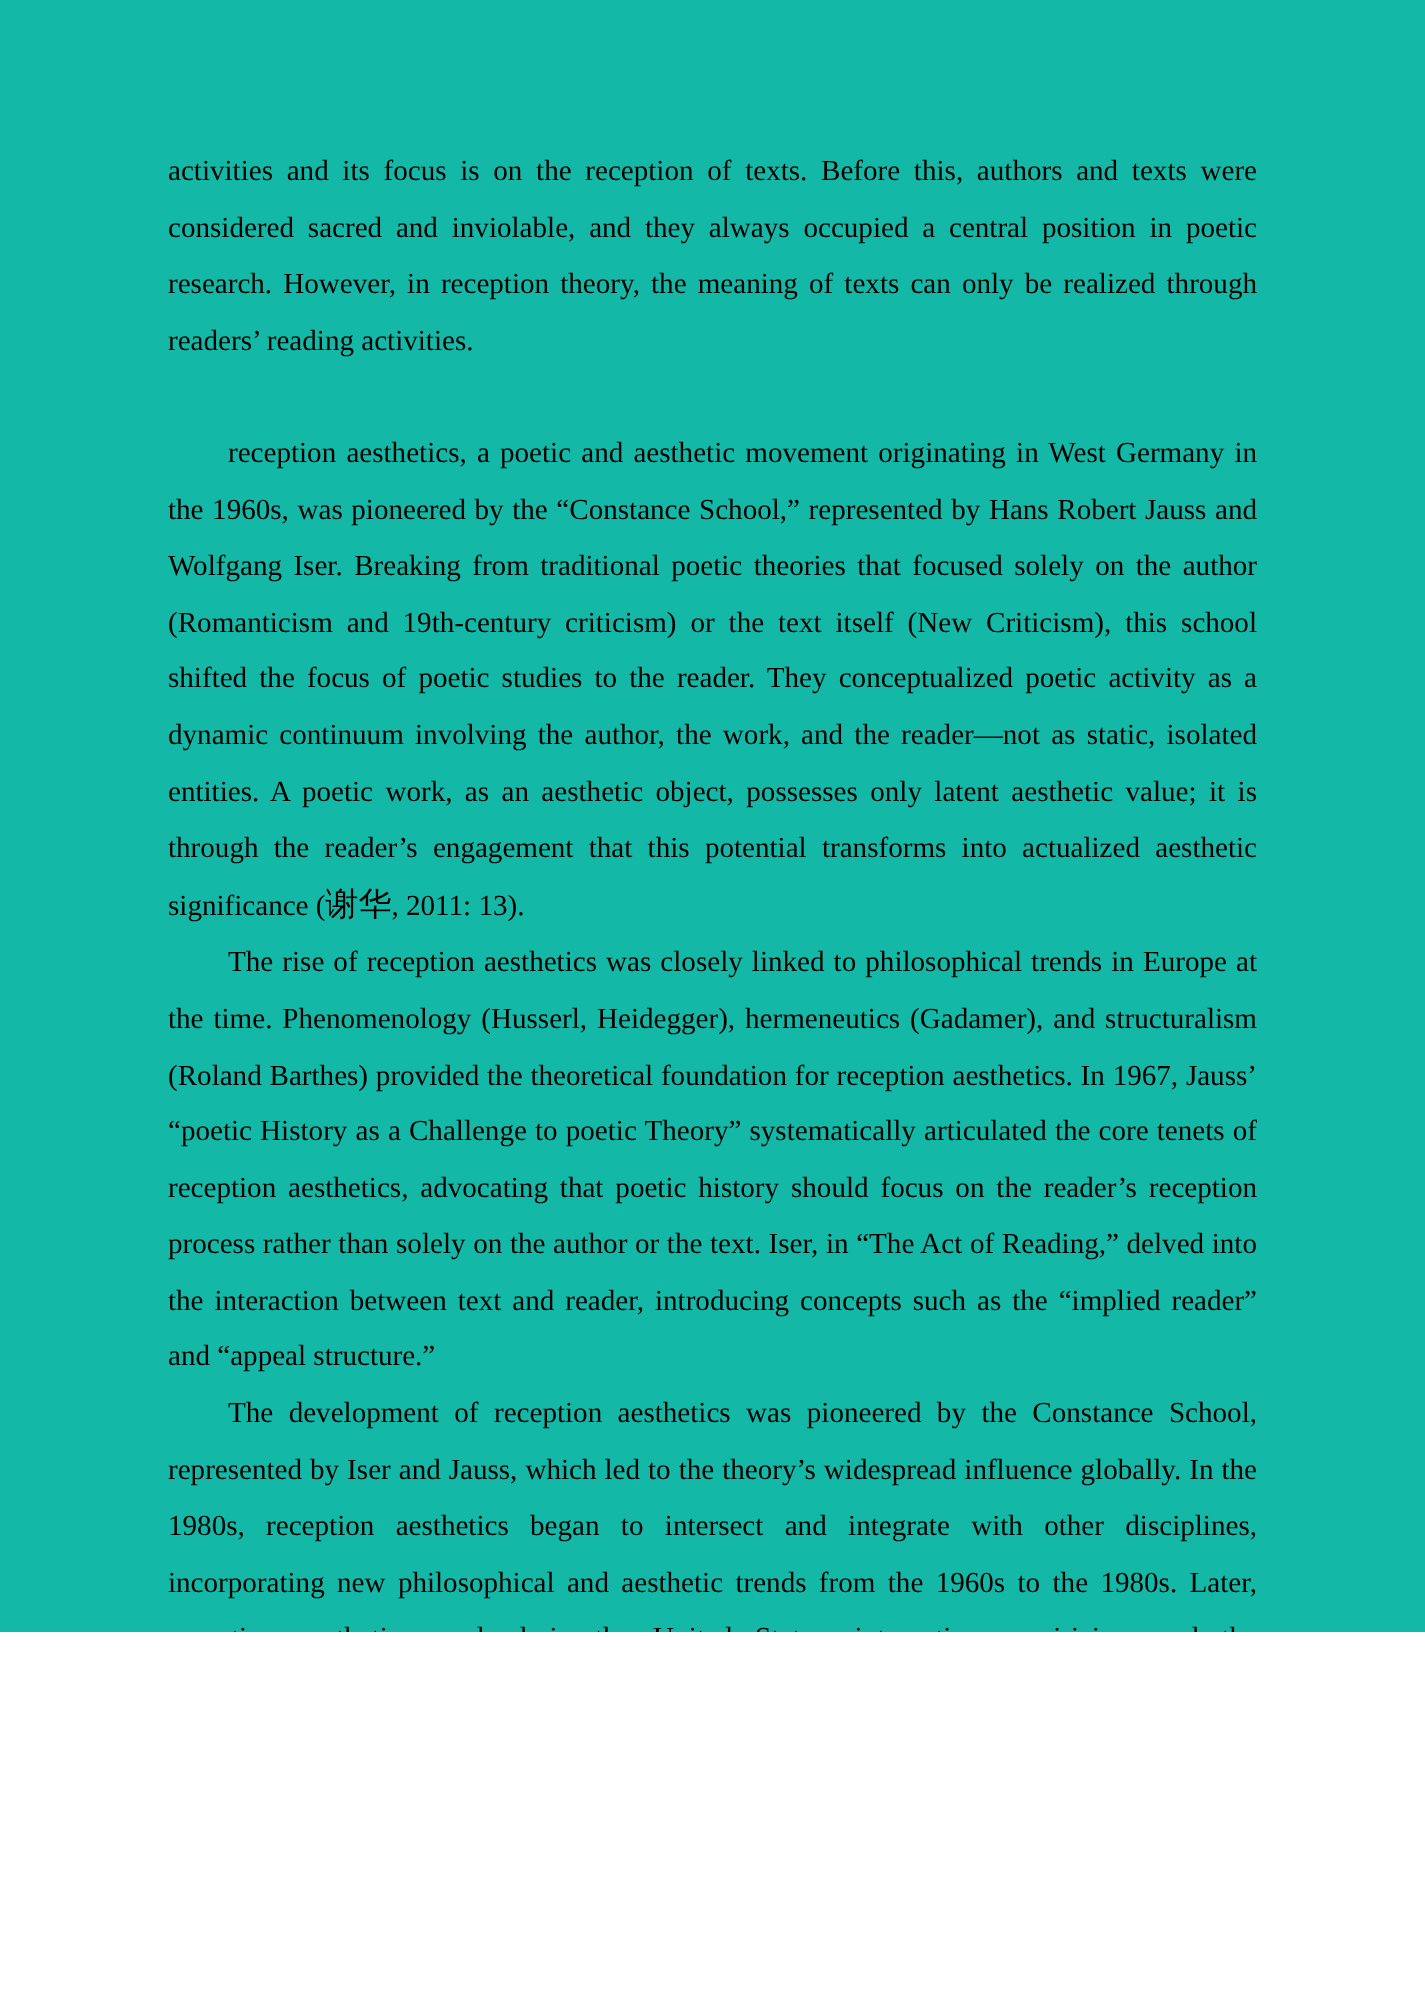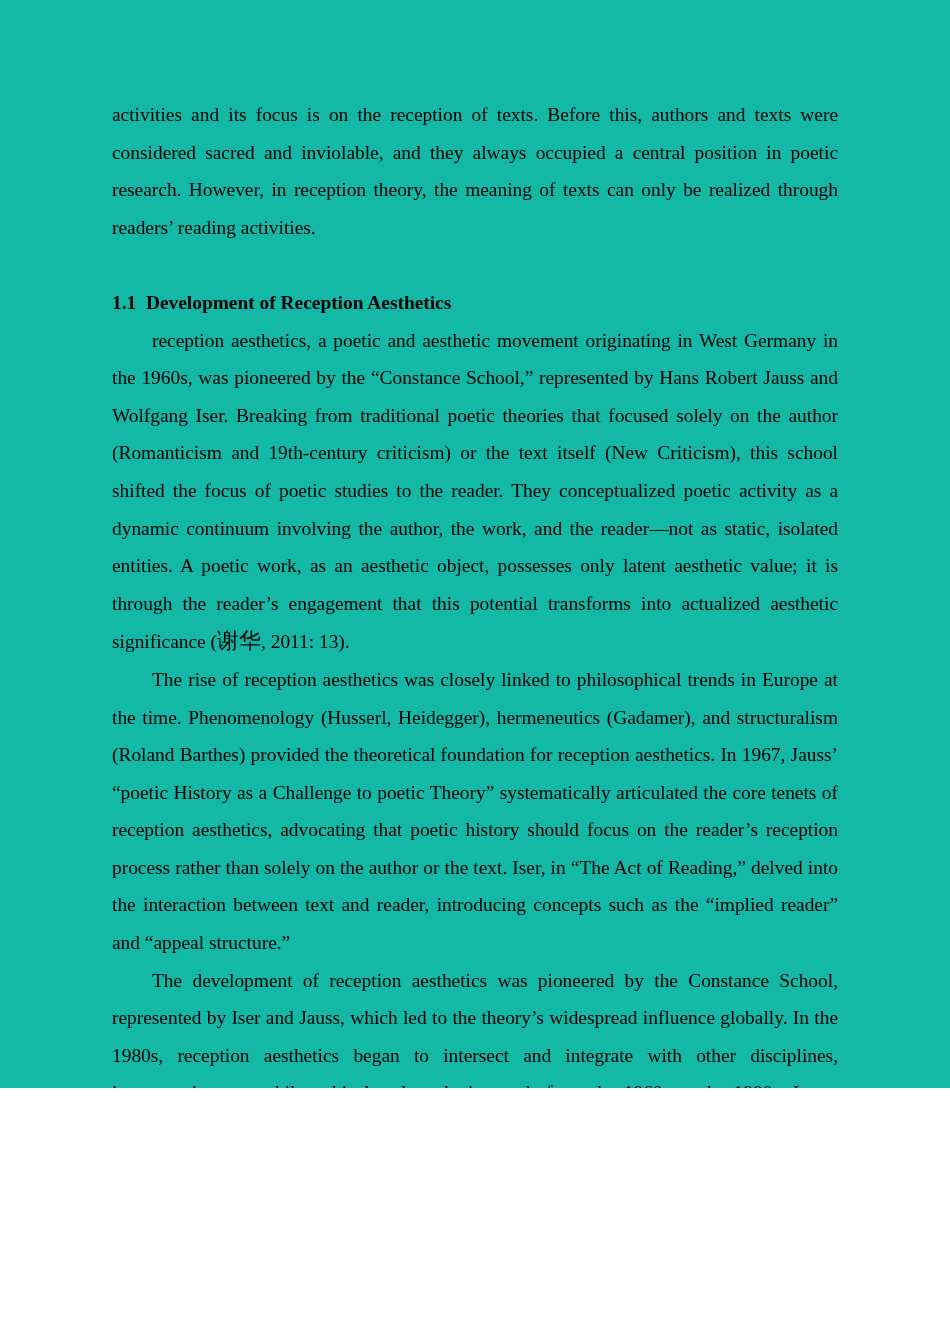--- a/index.html
+++ b/index.html
@@ -79,21 +79,20 @@
 <body>
 
 <div class="page">
 
   <div class="content">
 
     <p class="para">activities and its focus is on the reception of texts. Before this, authors and texts were considered sacred and inviolable, and they always occupied a central position in poetic research. However, in reception theory, the meaning of texts can only be realized through readers’ reading activities.</p>
 
     <div class="heading-gap-before"></div>
 
-    <h2 class="heading">1.1  Development of Reception Aesthetics</h2>
 
     <p class="para indent"><span>reception aesthetics, a poetic and aesthetic movement originating in West Germany  in the 1960s, was pioneered by the “Constance School,” represented by Hans Robert Jauss and Wolfgang Iser. Breaking from traditional poetic theories that focused solely on the author (Romanticism and 19th-century criticism) or the text itself (New Criticism), this school shifted the focus of poetic studies to the reader. They conceptualized poetic activity as a dynamic continuum involving the author, the work, and the reader—not as static, isolated entities. A poetic work, as an aesthetic object, possesses only latent aesthetic value; it is through the reader’s engagement that this potential transforms into actualized aesthetic significance (</span><span class="cjk">谢华</span><span>, 2011: 13).</span></p>
 
     <p class="para indent">The rise of reception aesthetics was closely linked to philosophical trends in Europe at the time. Phenomenology (Husserl, Heidegger), hermeneutics (Gadamer), and structuralism (Roland Barthes) provided the theoretical foundation for reception aesthetics. In 1967, Jauss’ “poetic History as a Challenge to poetic Theory” systematically articulated the core tenets of reception aesthetics, advocating that poetic history should focus on the reader’s reception process rather than solely on the author or the text. Iser, in “The Act of Reading,” delved into the interaction between text and reader, introducing concepts such as the “implied reader” and “appeal structure.”</p>
 
     <p class="para indent">The development of reception aesthetics was pioneered by the Constance School, represented by Iser and Jauss, which led to the theory’s widespread influence globally. In the 1980s, reception aesthetics began to intersect and integrate with other disciplines, incorporating new philosophical and aesthetic trends from the 1960s to the 1980s. Later, reception aesthetics evolved in the United States, integrating empiricism and the individualistic ideas of the Anglo-American tradition, gradually transforming into the reader-response criticism theory with broad practical significance. Simultaneously, the influence of reception aesthetics extended to fields such as comparative literature, translation studies, and</p>
 
   </div>
 
   <div class="folio">4</div>

